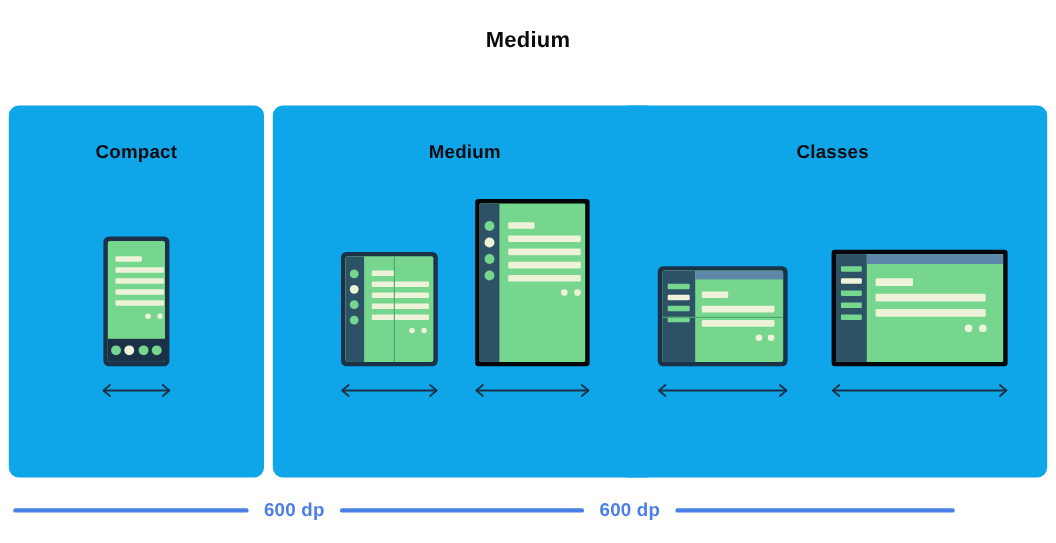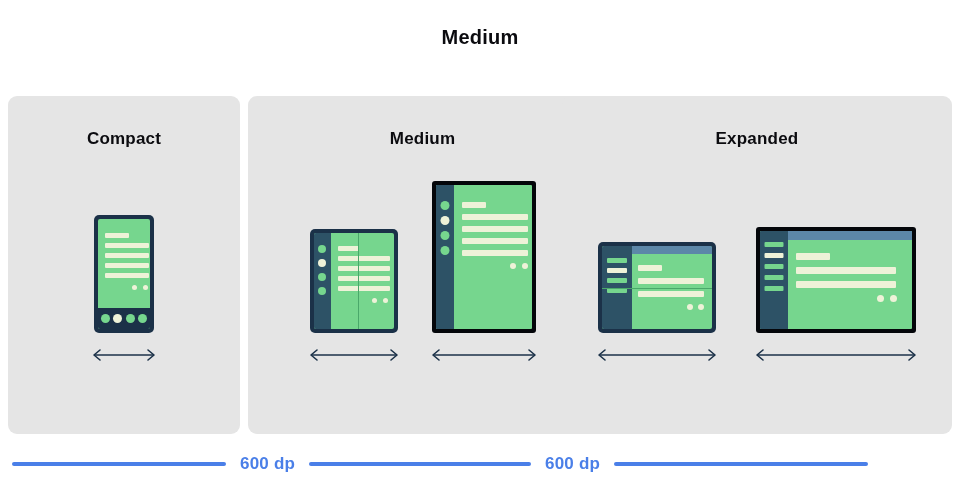--- a/index.html
+++ b/index.html
@@ -9,21 +9,21 @@
     position:relative;overflow:hidden;
   }
 
   
   .header{position:absolute;left:0;top:0;width:960px;text-align:center;}
   .title{font-size:20px;font-weight:700;color:#0b0b0f;letter-spacing:.2px;margin-top:26px;}
   .subtitle{font-size:17px;font-weight:700;color:#9aa0a6;letter-spacing:.2px;margin-top:9px;}
 
   
   .panels{position:absolute;left:0;top:96px;width:960px;height:338px;}
-  .panel{position:absolute;top:0;height:338px;background:#e5e5e5;border-radius:9px;}
+  .panel{position:absolute;top:0;height:338px;background:#0ea5e9;border-radius:9px;}
   .panel.compact {left:8px;  width:232px;}
   .panel.medium  {left:248px;width:304px;padding-left:45px;}
   .panel.expanded{left:562px;width:390px;}
 
   .panel-title{
     position:absolute;top:33px;left:0;width:100%;text-align:center;
     font-size:17px;font-weight:700;color:#0b0b0f;letter-spacing:.2px;
   }
 
   
@@ -170,21 +170,21 @@
         <svg class="arrow" width="112" height="14" viewBox="0 0 112 14">
           <line x1="5" y1="7" x2="107" y2="7" stroke="#1b3148" stroke-width="1.6"></line>
           <polyline points="11,2 5,7 11,12" fill="none" stroke="#1b3148" stroke-width="1.6" stroke-linecap="round" stroke-linejoin="round"></polyline>
           <polyline points="101,2 107,7 101,12" fill="none" stroke="#1b3148" stroke-width="1.6" stroke-linecap="round" stroke-linejoin="round"></polyline>
         </svg>
       </div>
     </div>
   </div>
 
   <div class="panel expanded">
-    <div class="panel-title">Expanded</div>
+    <div class="panel-title">Classes</div>
 
     <div class="stage two-wide">
 
       <div class="devwrap">
         <div class="dev navy-bezel" style="width:118px;height:91px;">
           <div style="position:relative;width:100%;height:100%;background:#76d68e;border-radius:2px;overflow:hidden;">
             <div class="rail" style="width:30px;">
               <span class="bar" style="top:12px;width:20px;height:5px;"></span>
               <span class="bar active" style="top:22px;width:20px;height:5px;"></span>
               <span class="bar" style="top:32px;width:20px;height:5px;"></span>

